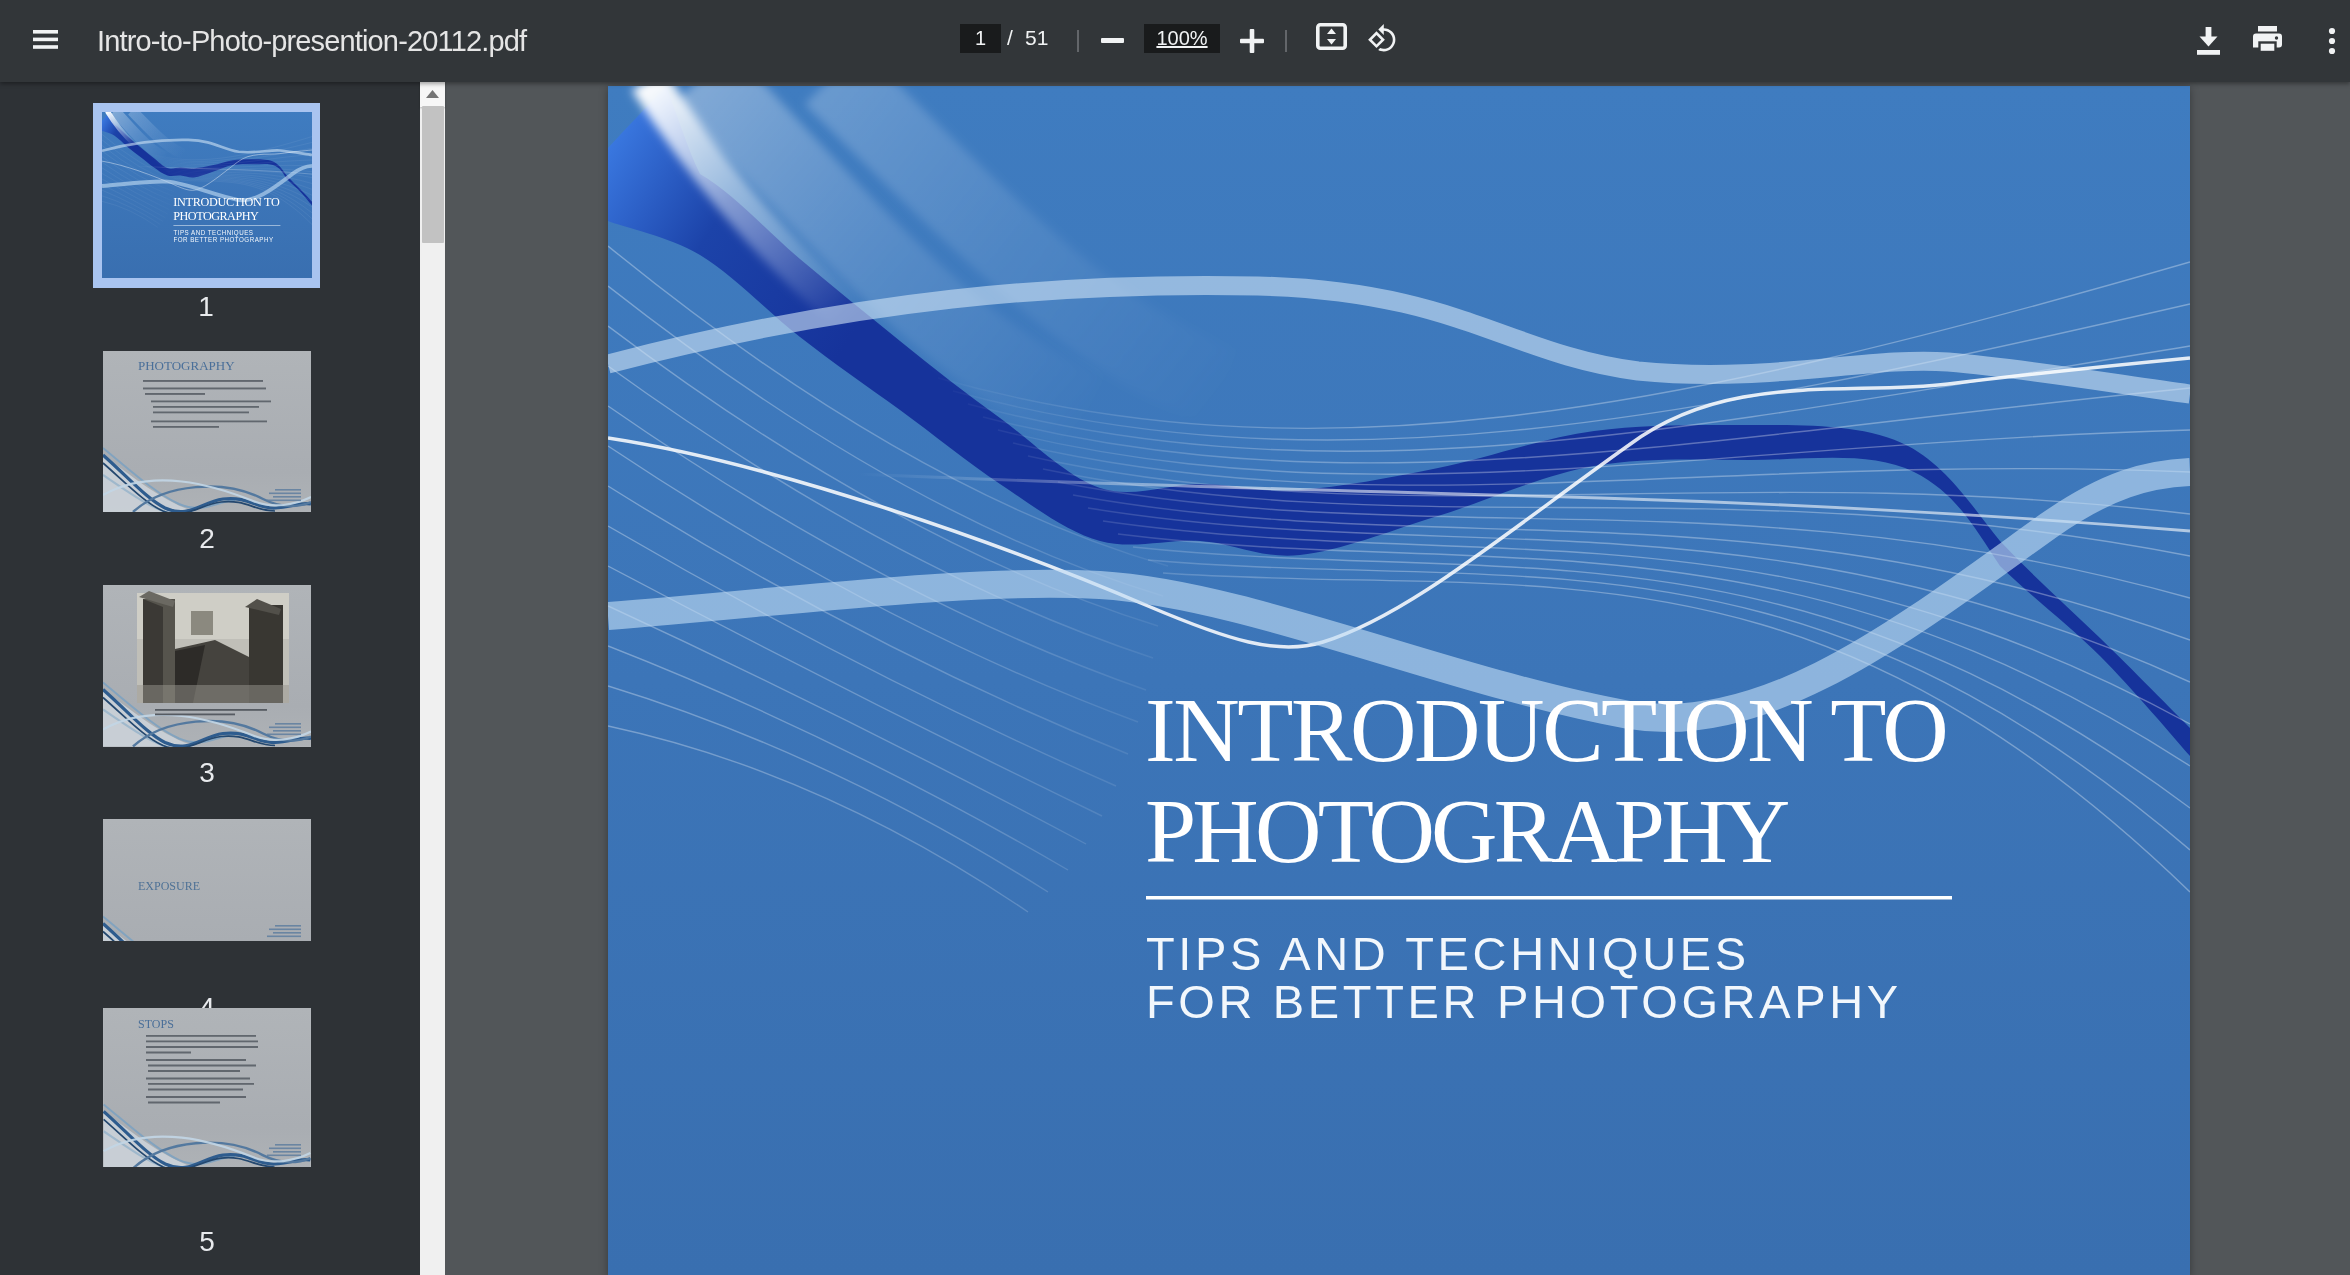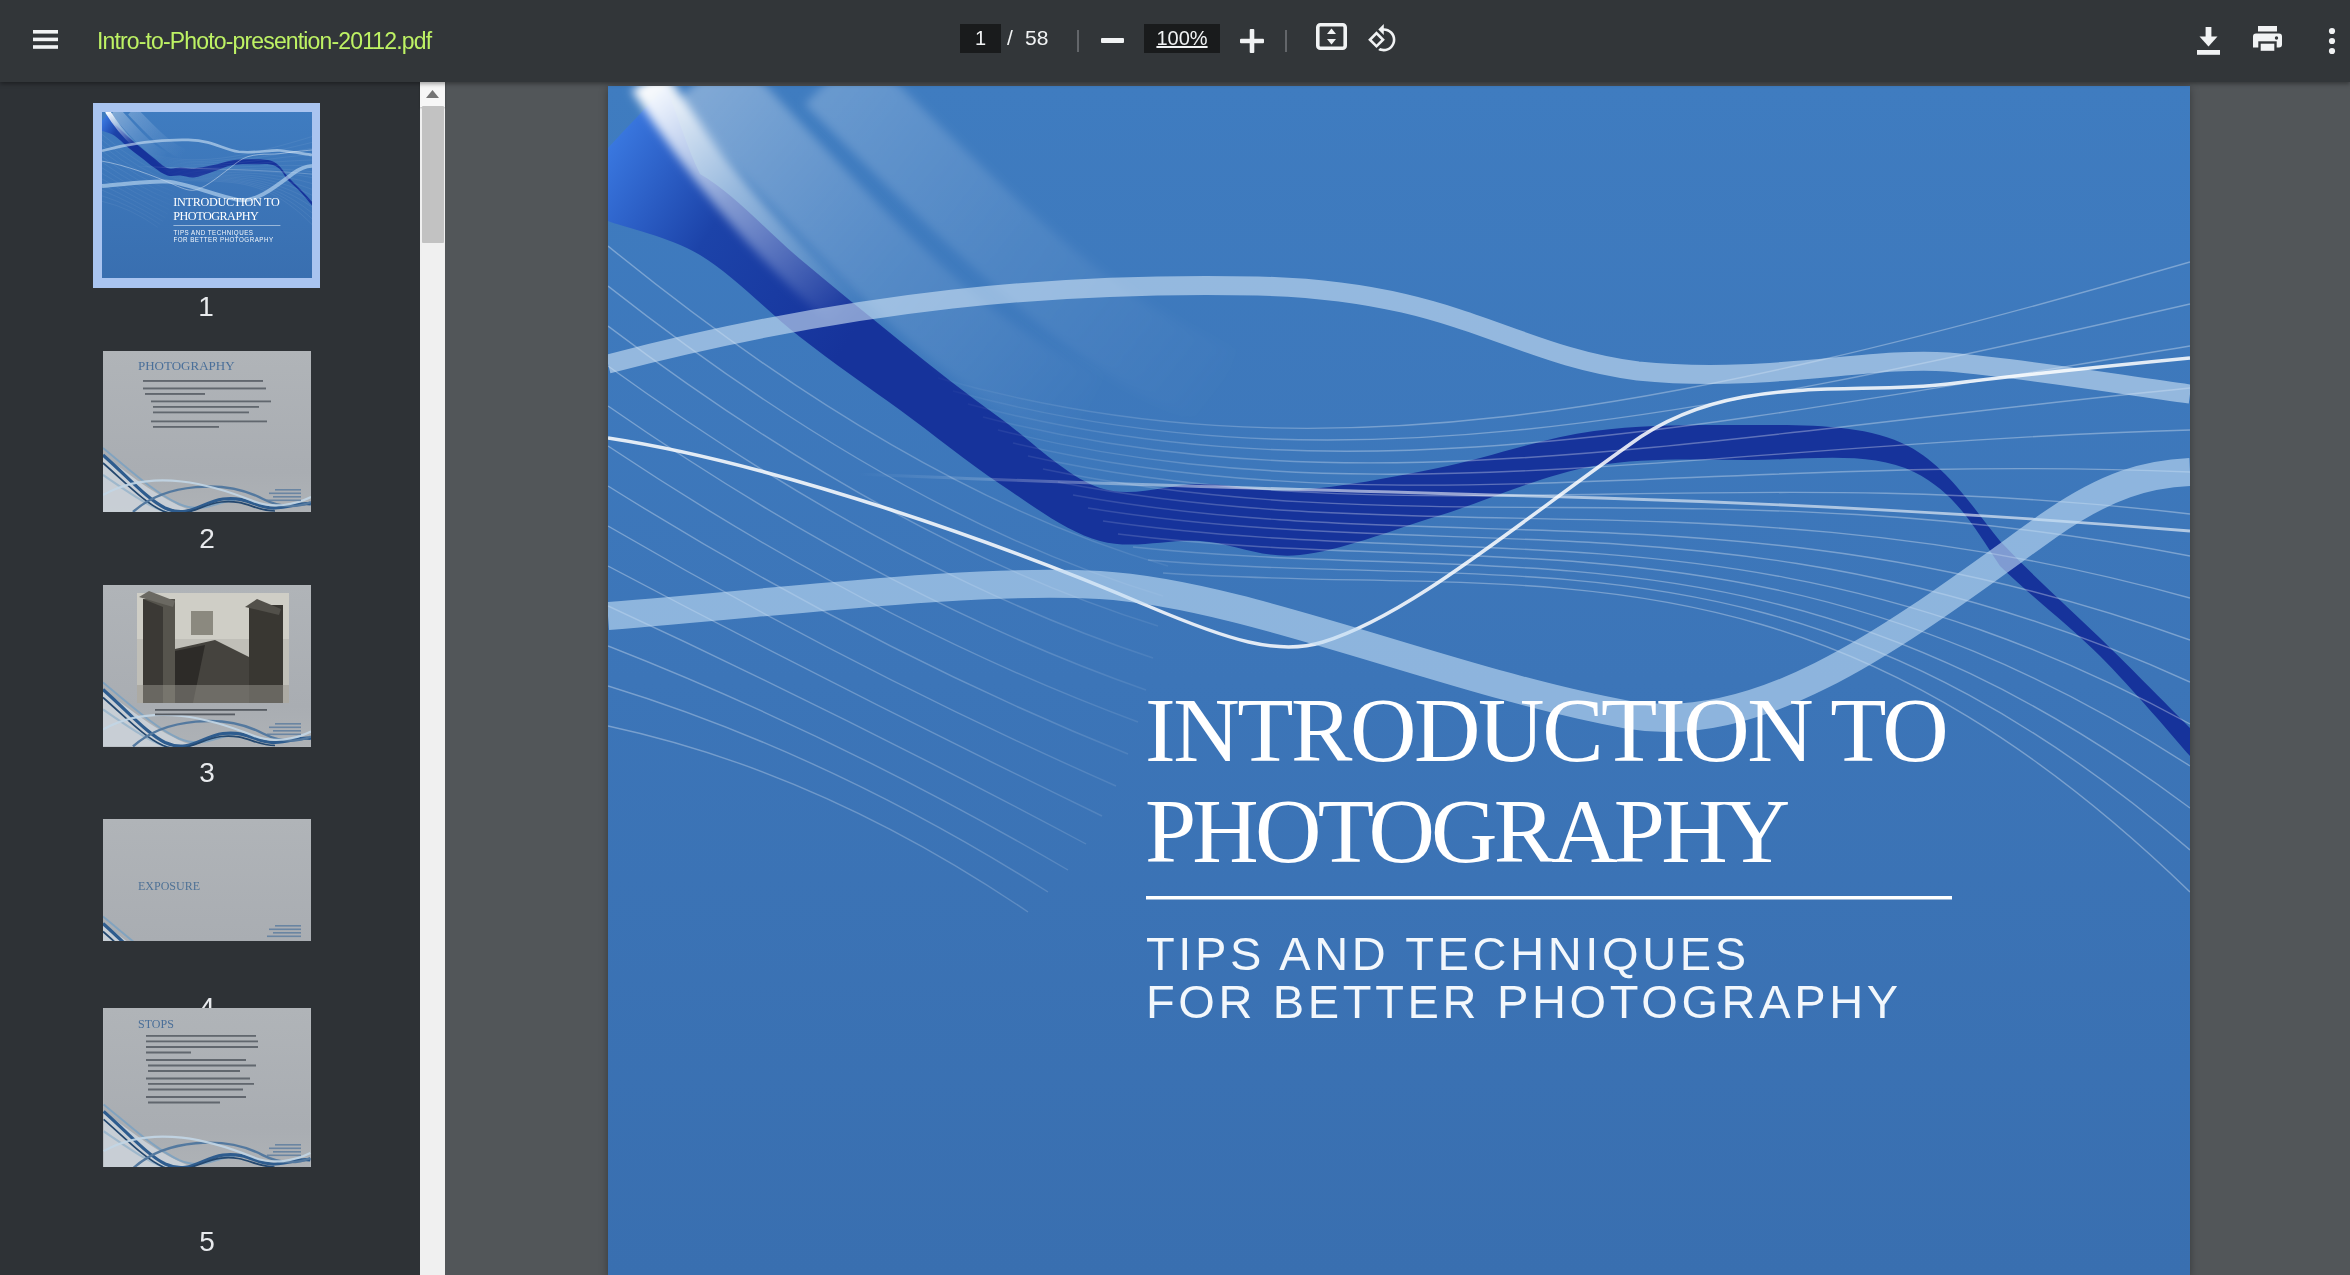--- a/index.html
+++ b/index.html
@@ -3,21 +3,21 @@
 <meta charset="utf-8">
 <style>
   * { margin:0; padding:0; box-sizing:border-box; }
   html,body { width:2350px; height:1275px; overflow:hidden; background:#525659;
     font-family:"Liberation Sans", sans-serif; }
   .abs { position:absolute; }
   
   #toolbar { position:absolute; left:0; top:0; width:2350px; height:82px;
     background:#323639; z-index:10; box-shadow:0 2px 4px rgba(0,0,0,.35); }
   #fname { position:absolute; left:97px; top:0; height:60px; line-height:82px;
-    color:#bef264; font-size:23px; letter-spacing:-0.85px; }
+    color:#e5e5e5; font-size:29px; letter-spacing:-0.85px; }
   .tbtext { color:#f1f3f4; font-size:21px; }
   .darkbox { position:absolute; top:24px; height:29px; background:#191b1c;
     color:#f1f3f4; font-size:20px; text-align:center; line-height:29px; }
   .vsep { position:absolute; top:30px; width:2px; height:22px; background:#63666a; }
   
   #sidebar { position:absolute; left:0; top:82px; width:420px; height:1193px;
     background:#2e3236; }
   #scrollbar { position:absolute; left:420px; top:82px; width:25px; height:1193px;
     background:#f0f0f0; }
   #scroll-thumb { position:absolute; left:421.5px; top:106px; width:22px; height:137px;
@@ -36,21 +36,21 @@
 <div id="toolbar">
   <svg class="abs" style="left:33px;top:30px" width="25" height="19" viewBox="0 0 25 19">
     <rect x="0" y="0" width="25" height="3.6" fill="#f1f3f4"></rect>
     <rect x="0" y="7.6" width="25" height="3.6" fill="#f1f3f4"></rect>
     <rect x="0" y="15.2" width="25" height="3.6" fill="#f1f3f4"></rect>
   </svg>
   <div id="fname">Intro-to-Photo-presention-20112.pdf</div>
 
   <div class="darkbox" style="left:960px; width:41px;">1</div>
   <div class="tbtext abs" style="left:1007px; top:26px;">/</div>
-  <div class="tbtext abs" style="left:1025px; top:26px;">58</div>
+  <div class="tbtext abs" style="left:1025px; top:26px;">51</div>
   <div class="vsep" style="left:1077px;"></div>
   <svg class="abs" style="left:1101px;top:38px" width="23" height="5" viewBox="0 0 23 5">
     <rect width="23" height="5" rx="1" fill="#f1f3f4"></rect>
   </svg>
   <div class="darkbox" style="left:1144px; width:76px;text-decoration:underline;">100%</div>
   <svg class="abs" style="left:1240px;top:29px" width="24" height="24" viewBox="0 0 24 24">
     <rect x="9.7" y="0" width="4.6" height="24" rx="1" fill="#f1f3f4"></rect>
     <rect x="0" y="9.7" width="24" height="4.6" rx="1" fill="#f1f3f4"></rect>
   </svg>
   <div class="vsep" style="left:1285px;"></div>

